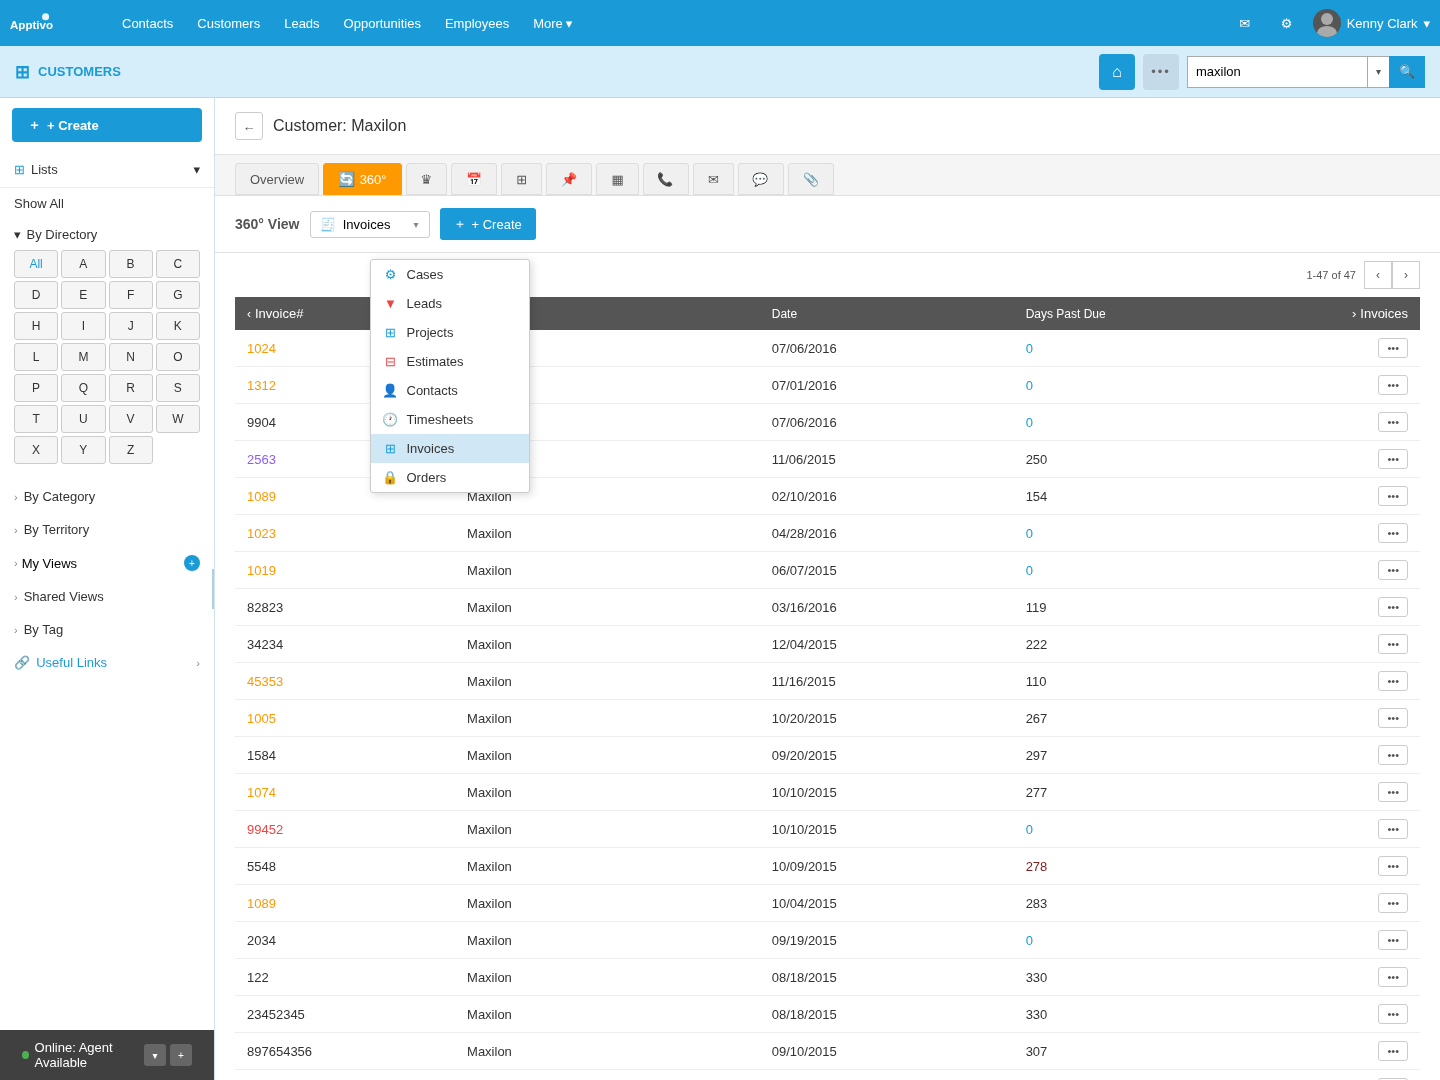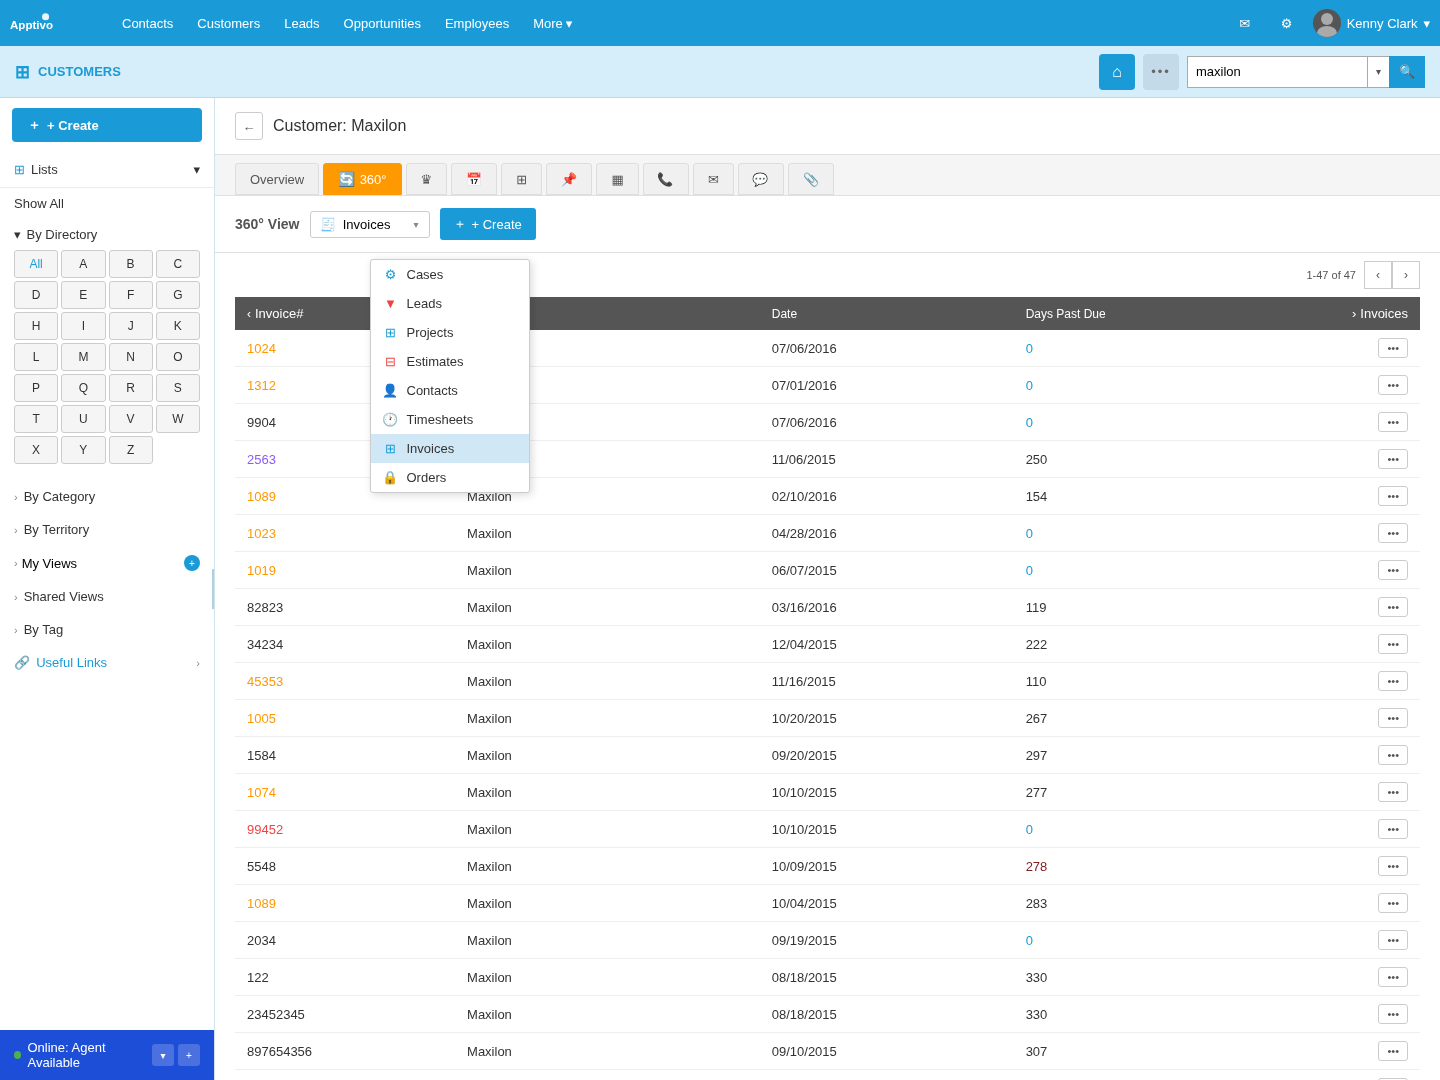--- a/index.html
+++ b/index.html
@@ -147,22 +147,22 @@
       width: 16px; height: 16px; border-radius: 50%; background: #1a9bd7;
       color: white; display: flex; align-items: center; justify-content: center;
       font-size: 10px; cursor: pointer;
     }
     .useful-links {
       display: flex; align-items: center; justify-content: space-between;
       padding: 9px 14px; cursor: pointer; color: #1a9bd7;
     }
     .sidebar-bottom {
       margin-top: auto;
-      background: #1d4ed8; color: white;
-      padding: 10px 14px;
+      background: #404040; color: white;
+      padding: 10px 22px;
       display: flex; align-items: center; justify-content: space-between;
       font-size: 12px;
     }
     .online-indicator { display: flex; align-items: center; gap: 6px; }
     .online-dot { width: 8px; height: 8px; border-radius: 50%; background: #4caf50; }
     .online-controls { display: flex; gap: 4px; }
     .online-ctrl-btn {
       width: 22px; height: 22px; background: rgba(255,255,255,0.2);
       border-radius: 3px; display: flex; align-items: center; justify-content: center;
       cursor: pointer; font-size: 10px; color: white;

